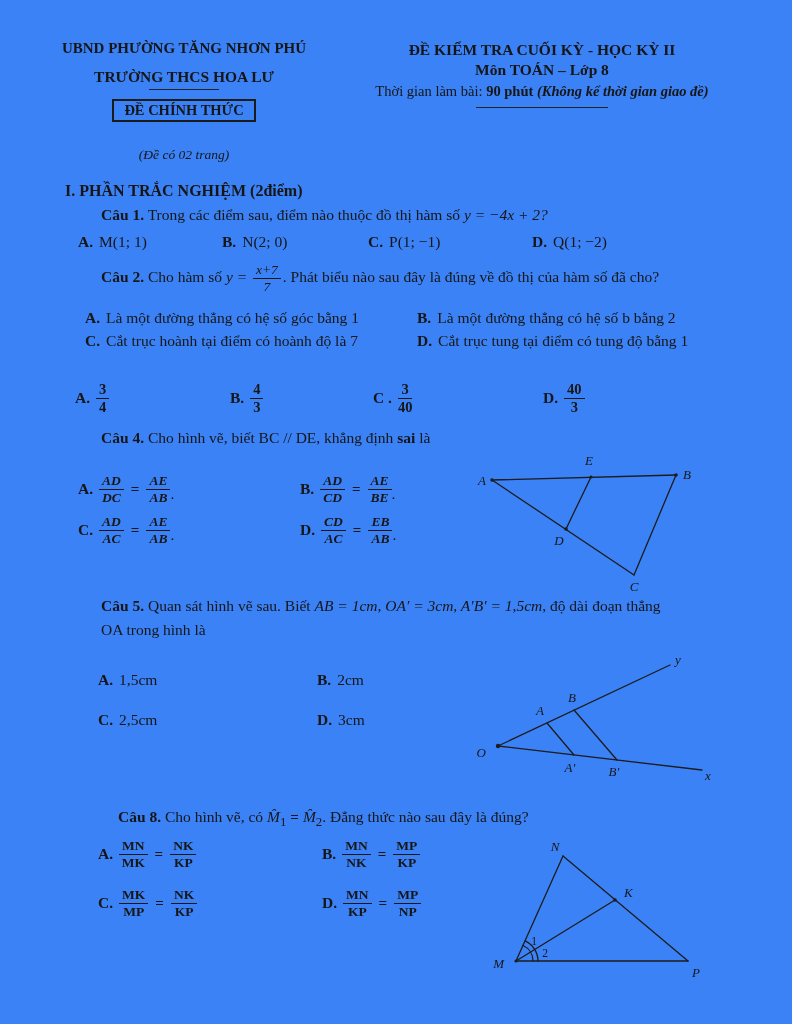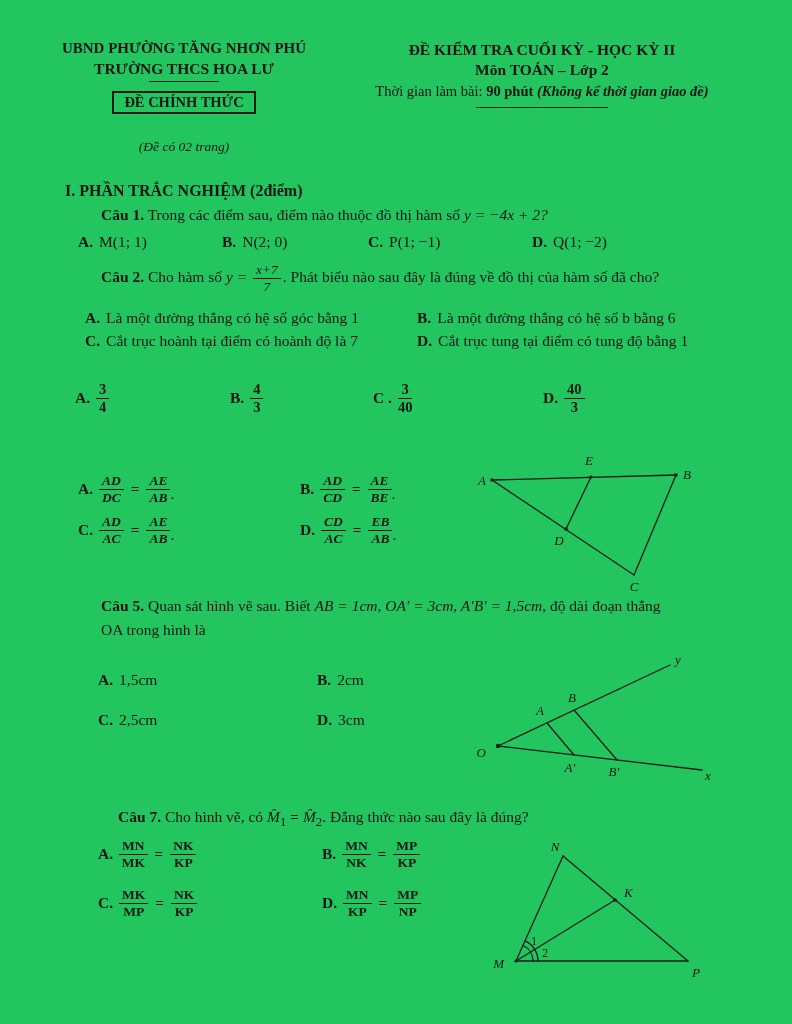--- a/index.html
+++ b/index.html
@@ -1,30 +1,30 @@
 <!DOCTYPE html>
 <html><head>
 <meta charset="utf-8">
 <style>
   html,body{margin:0;padding:0;background:#ffffff;}
   .page{
     position:relative; width:792px; height:1024px; overflow:hidden;
-    background:#22c55e; color:#161616;
+    background:#3b82f6; color:#161616;
     font-family:"Liberation Serif","DejaVu Serif",serif;
     font-size:15.5px;
   }
   .abs{position:absolute;}
   b{font-weight:700;}
   i{font-style:italic;}
   .nowrap{white-space:nowrap;}
   
   .h-left{left:38px; top:40px; width:292px; text-align:center;}
   .h-right{left:330px; top:40px; width:424px; text-align:center;}
   .h-line1{font-weight:700; font-size:15px;}
-  .h-line2{font-weight:700; font-size:15.5px; margin-top:3px;}
+  .h-line2{font-weight:700; font-size:15.5px; margin-top:11px;}
   .rule-s{width:70px; border-top:1.6px solid #222; margin:3px auto 9px auto;}
   .offbox{display:inline-block; border:2px solid #1b1b1b; padding:1px 10px; font-weight:700; font-size:14.5px;}
   .pages-note{font-style:italic; font-size:13.5px; margin-top:25px;}
   .h-rline{font-weight:700; font-size:15.5px; line-height:1.3;}
   .h-time{font-size:14.5px; margin-top:3px;}
   .h-time .tnote{font-style:italic; font-weight:600;}
   .rule-m{width:132px; border-top:1.8px solid #222; margin:7px auto 0 auto;}
   
   .sec-title{font-weight:700; font-size:16px;}
   .stem{font-size:15.5px;margin-left:36px;}
@@ -61,21 +61,21 @@
   <div class="abs h-left">
     <div class="h-line1">UBND PHƯỜNG TĂNG NHƠN PHÚ</div>
     <div class="h-line2">TRƯỜNG THCS HOA LƯ</div>
     <div class="rule-s"></div>
     <div><span class="offbox">ĐỀ CHÍNH THỨC</span></div>
     <div class="pages-note">(Đề có 02 trang)</div>
   </div>
 
   <div class="abs h-right">
     <div class="h-rline">ĐỀ KIỂM TRA CUỐI KỲ - HỌC KỲ II</div>
-    <div class="h-rline">Môn TOÁN – Lớp 2</div>
+    <div class="h-rline">Môn TOÁN – Lớp 8</div>
     <div class="h-time"><span>Thời gian làm bài:</span> <b>90 phút</b> <span class="tnote">(Không kể thời gian giao đề)</span></div>
     <div class="rule-m"></div>
   </div>
 
   <div class="abs sec-title" style="left:65px; top:182px;">I. PHẦN TRẮC NGHIỆM (2điểm)</div>
 
   <div class="abs stem nowrap" style="left:65px; top:206px;">
     <b>Câu 1.</b>
     <span>Trong các điểm sau, điểm nào thuộc đồ thị hàm số </span><i>y = −4x + 2?</i>
   </div>
@@ -106,21 +106,21 @@
         <span>7</span>
       </span><span>. Phát biểu nào sau đây là đúng về đồ thị của hàm số đã cho?</span>
   </div>
   <div class="abs grid q2opts" style="left:85px; top:309px;">
     <div class="opt">
         <b class="lab">A.</b>
         <span>Là một đường thẳng có hệ số góc bằng 1</span>
       </div>
     <div class="opt">
         <b class="lab">B.</b>
-        <span>Là một đường thẳng có hệ số b bằng 6</span>
+        <span>Là một đường thẳng có hệ số b bằng 2</span>
       </div>
     <div class="opt">
         <b class="lab">C.</b>
         <span>Cắt trục hoành tại điểm có hoành độ là 7</span>
       </div>
     <div class="opt">
         <b class="lab">D.</b>
         <span>Cắt trục tung tại điểm có tung độ bằng 1</span>
       </div>
   </div>
@@ -149,20 +149,24 @@
       </div>
     <div class="opt">
         <b class="lab">D.</b>
         <span class="frac q3frac">
           <span class="top">40</span>
           <span>3</span>
         </span>
       </div>
   </div>
 
+  <div class="abs stem nowrap" style="left:65px; top:429px;">
+    <b>Câu 4.</b>
+    <span>Cho hình vẽ, biết BC // DE, khẳng định </span><b>sai</b><span> là</span>
+  </div>
   <div class="abs grid q4opts" style="left:78px; top:473px;">
     <div class="opt">
         <b class="lab">A.</b>
         <span class="frac q4frac">
           <span class="top">AD</span>
           <span>DC</span>
         </span>
         <span class="eqs">=</span>
         <span class="frac q4frac">
           <span class="top">AE</span>
@@ -258,21 +262,21 @@
     <text x="24" y="109" text-anchor="end">O</text>
     <text x="78" y="67" text-anchor="middle">A</text>
     <text x="110" y="54" text-anchor="middle">B</text>
     <text x="108" y="124" text-anchor="middle">A′</text>
     <text x="152" y="128" text-anchor="middle">B′</text>
     <text x="213" y="16" text-anchor="start">y</text>
     <text x="243" y="132" text-anchor="start">x</text>
   </svg>
 
   <div class="abs stem nowrap" style="left:82px; top:808px;">
-    <b>Câu 7.</b>
+    <b>Câu 8.</b>
     <span>Cho hình vẽ, có </span><i>M̂</i><sub>1</sub><span class="eqs" style="margin:0 4px;">=</span><i>M̂</i><sub>2</sub><span>. Đẳng thức nào sau đây là đúng?</span>
   </div>
   <div class="abs grid q6opts" style="left:98px; top:838px;">
     <div class="opt">
         <b class="lab">A.</b>
         <span class="frac q6frac">
           <span class="top">MN</span>
           <span>MK</span>
         </span>
         <span class="eqs">=</span>

